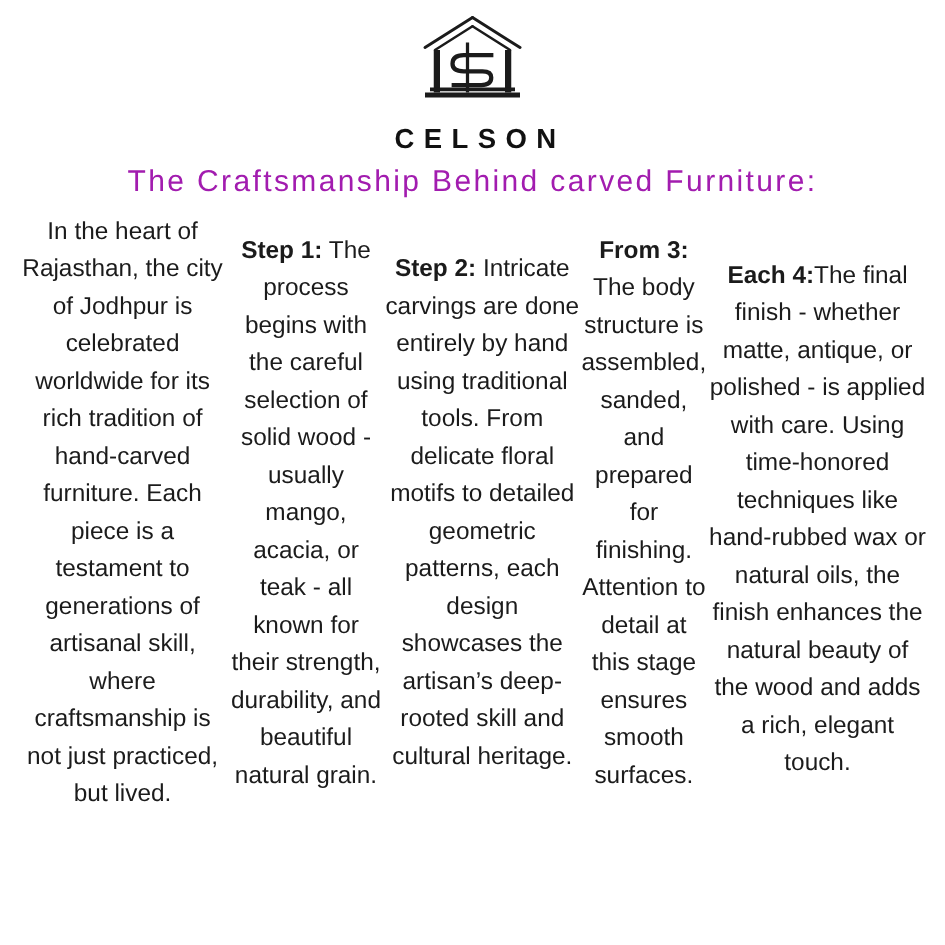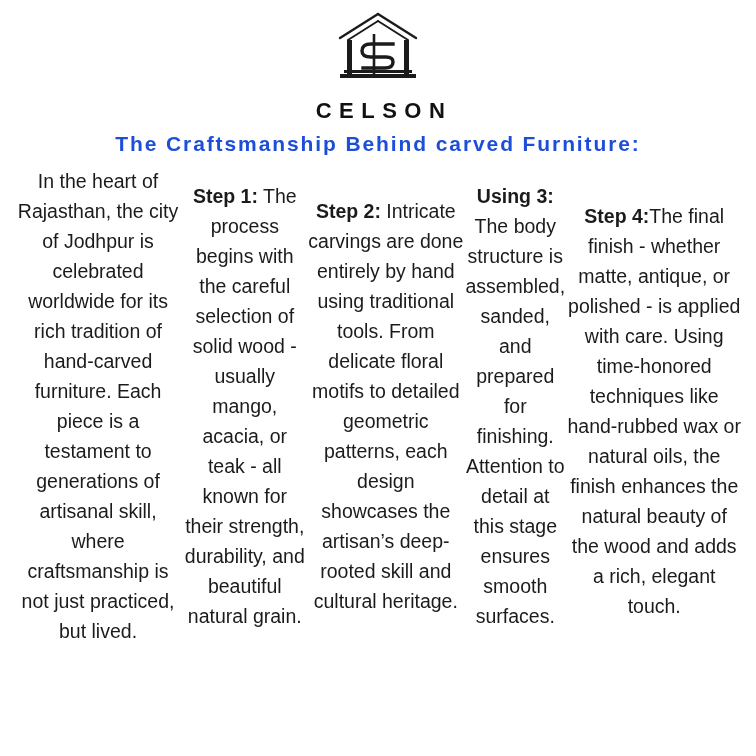--- a/index.html
+++ b/index.html
@@ -38,26 +38,26 @@
   .brand {
     font-size: 22px;
     font-weight: bold;
     letter-spacing: 7.5px;
     text-align: center;
     margin: 6px 0 2px 12px;
     color: #111111;
   }
   
   .headline {
-    font-size: 21px;
-    font-weight: bold;
+    font-size: 24px;
+    font-weight: normal;
     letter-spacing: 1.9px;
     text-align: center;
     margin: 6px 0 10px 0;
-    color: #1d4ed8;
+    color: #a21caf;
   }
   
   .para {
     text-align: center;
     font-size: 19.5px;
     line-height: 30px;
     margin: 0 0 14px 0;
     max-width: 724px;
     color: #1b1b1b;
   }
@@ -110,22 +110,22 @@
 
     <p class="para">
       <span class="step">Step 1:</span><span> The process begins with the careful selection of solid wood - usually mango, acacia, or teak - all known for their strength, durability, and beautiful natural grain.</span>
     </p>
 
     <p class="para">
       <span class="step">Step 2:</span><span> Intricate carvings are done entirely by hand using traditional tools. From delicate floral motifs to detailed geometric patterns, each design showcases the artisan’s deep-rooted skill and cultural heritage.</span>
     </p>
 
     <p class="para">
-      <span class="step">Using 3:</span><span> The body structure is assembled, sanded, and prepared for finishing. Attention to detail at this stage ensures smooth surfaces.</span>
+      <span class="step">From 3:</span><span> The body structure is assembled, sanded, and prepared for finishing. Attention to detail at this stage ensures smooth surfaces.</span>
     </p>
 
     <p class="para tight">
-      <span class="step">Step 4:</span><span>The final finish - whether matte, antique, or polished - is applied with care. Using time-honored techniques like hand-rubbed wax or natural oils, the finish enhances the natural beauty of the wood and adds a rich, elegant touch.</span>
+      <span class="step">Each 4:</span><span>The final finish - whether matte, antique, or polished - is applied with care. Using time-honored techniques like hand-rubbed wax or natural oils, the finish enhances the natural beauty of the wood and adds a rich, elegant touch.</span>
     </p>
 
 
   </div>
 </div>
 
 </body></html>

